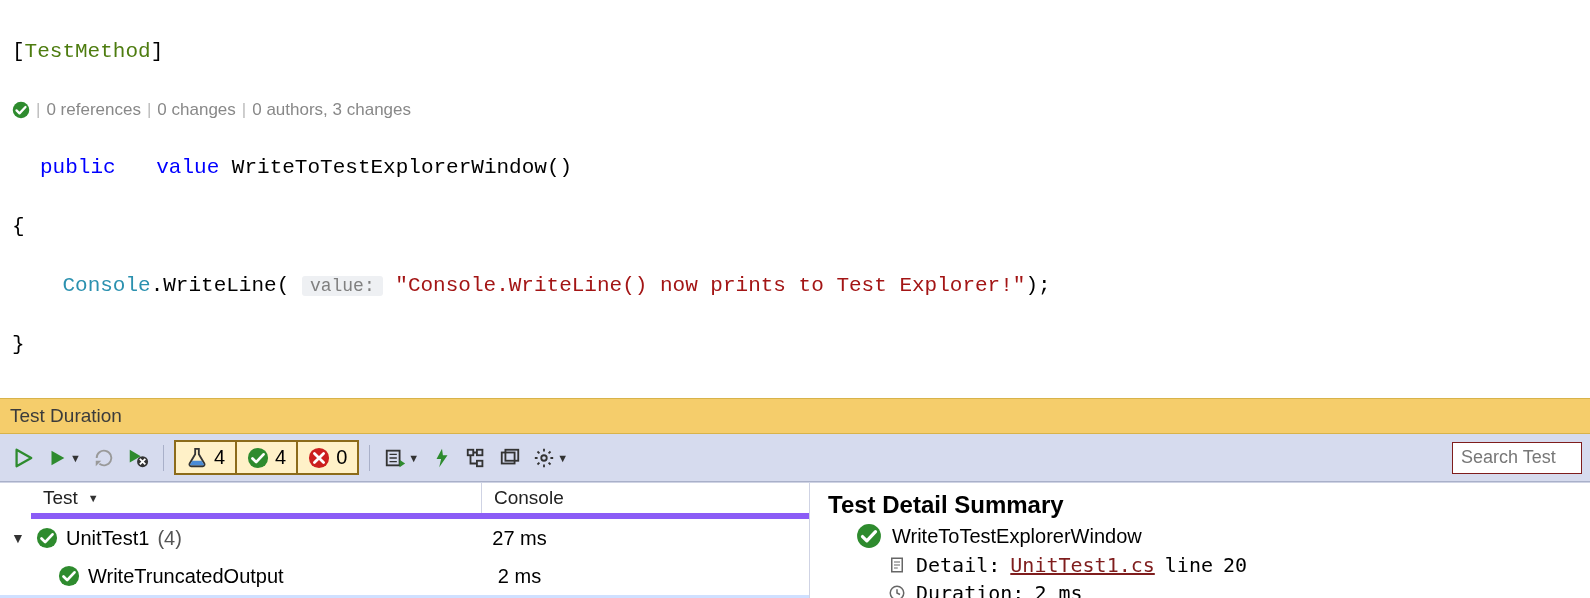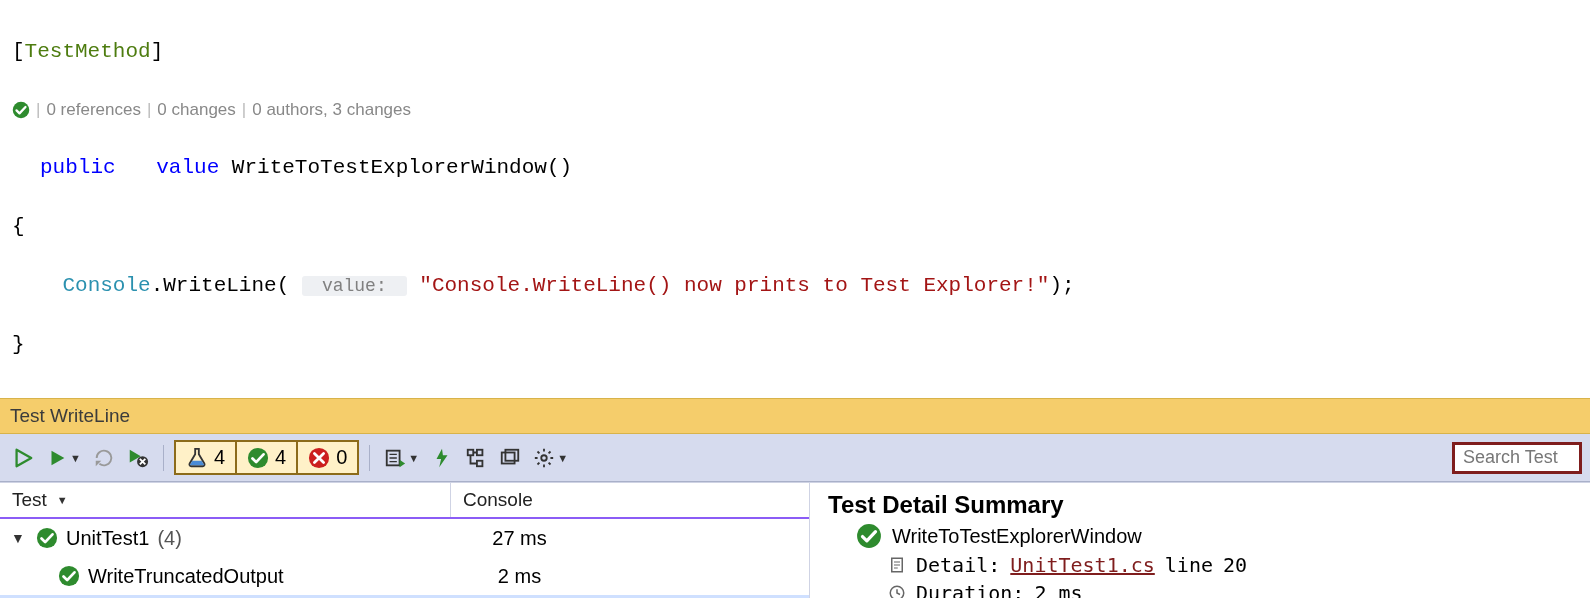--- a/index.html
+++ b/index.html
@@ -21,21 +21,21 @@
   }
   .tok-punct { color: #000; }
   .tok-attr  { color: #4d7c0f; }
   .tok-kw    { color: #0000ff; margin-left: 28px; }
   .tok-type  { color: #2b91af; }
   .tok-member{ color: #000; }
   .tok-hint  {
     background: #eef0f3;
     color: #808080;
     border-radius: 3px;
-    padding: 0 20px;
+    padding: 0 8px;
     font-size: 18px;
   }
   .tok-str   { color: #a31515; }
   .codelens {
     display: flex;
     align-items: center;
     gap: 6px;
     color: #888;
     font-family: "Segoe UI", Arial, sans-serif;
     font-size: 17px;
@@ -82,21 +82,21 @@
     gap: 6px;
     padding: 4px 10px;
     border-right: 2px solid #8c6b1a;
     font-size: 20px;
   }
   .counter:last-child { border-right: none; }
   .search {
     margin-left: auto;
     width: 130px;
     height: 32px;
-    border: 3px solid #7f1d1d;
+    border: 1px solid #7f1d1d;
     background: #fff;
     padding: 0 8px;
     font-size: 18px;
     color: #777;
     display: flex;
     align-items: center;
     overflow: hidden;
   }
 
   .explorer-body {
@@ -105,25 +105,26 @@
     border-top: 1px solid #cfd3e4;
   }
   .tree-pane {
     width: 810px;
     border-right: 1px solid #cfd3e4;
     display: flex;
     flex-direction: column;
   }
   .tree-header {
     display: flex;
-    border-bottom: 2px solid #8b5cf6;
+    border-bottom: 6px solid #8b5cf6;
     font-size: 19px;
     color: #222;
     height: 36px;
     align-items: center;
+    margin-left: 31px;
   }
   .th-test { width: 450px; padding-left: 12px; display:flex; align-items:center; gap:8px;}
   .th-dur  { flex: 1; border-left: 1px solid #cfd3e4; padding-left: 12px; height:100%; display:flex; align-items:center;}
   .tree-rows { flex:1; }
   .row {
     display: flex;
     align-items: center;
     height: 38px;
     font-size: 20px;
   }
@@ -251,21 +252,21 @@
   <a>0 changes</a>
   <span class="sep">|</span>
   <a>0 authors, 3 changes</a>
 </div>
 <div><span class="tok-kw">public</span> <span class="tok-kw">value</span> <span class="tok-member">WriteToTestExplorerWindow</span><span class="tok-punct">()</span></div>
 <div><span class="tok-punct">{</span></div>
 <div>    <span class="tok-type">Console</span><span class="tok-punct">.</span><span class="tok-member">WriteLine</span><span class="tok-punct">(</span> <span class="tok-hint">value:</span> <span class="tok-str">"Console.WriteLine() now prints to Test Explorer!"</span><span class="tok-punct">);</span></div>
 <div><span class="tok-punct">}</span></div>
 </div>
 
-<div class="panel-title">Test WriteLine</div>
+<div class="panel-title">Test Duration</div>
 
 <div class="toolbar">
   <span class="tb-btn">
       <span class="ico">
         <svg>
           <use href="#sym-play-outline"></use>
         </svg>
       </span>
     </span>
   <span class="tb-btn">

